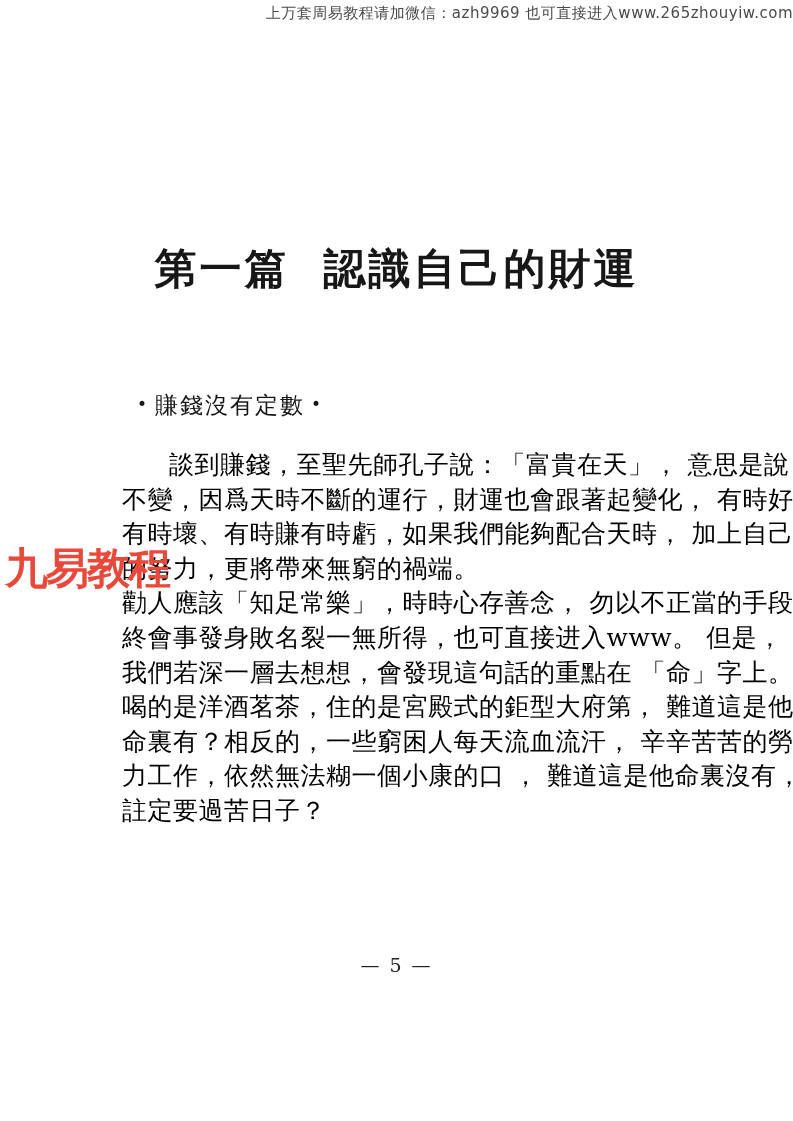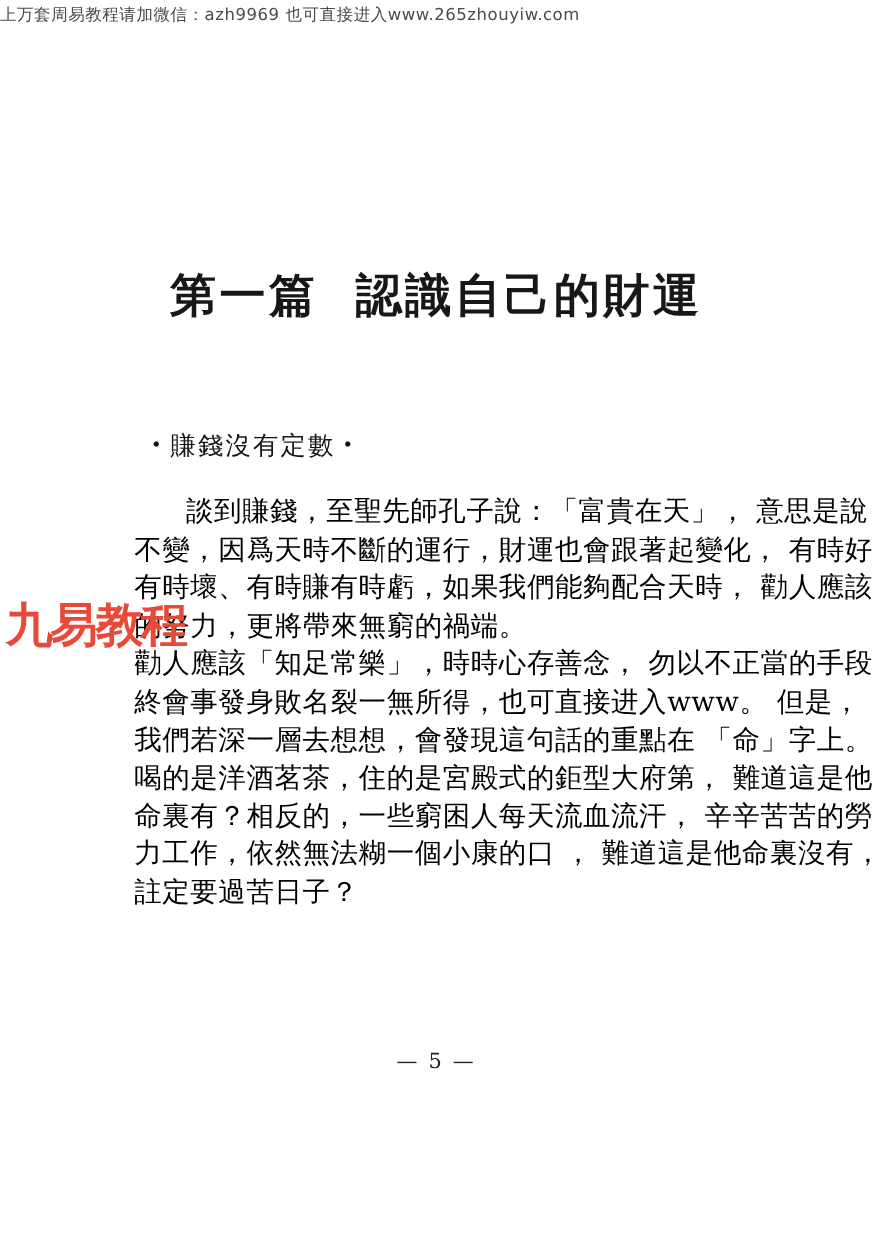--- a/index.html
+++ b/index.html
@@ -18,21 +18,21 @@
   .page {
     position: absolute;
     inset: 0;
     background: #ffffff;
   }
   .header-watermark {
     position: absolute;
     top: 4px;
     left: 0;
     width: 100%;
-    text-align: left;
+    text-align: right;
     font-family: "DejaVu Sans", sans-serif;
     font-size: 15px;
     letter-spacing: 0.5px;
     color: #4a4a4a;
   }
   .chapter-title {
     position: absolute;
     top: 241px;
     left: 0;
     width: 100%;
@@ -113,21 +113,21 @@
     <span class="title-prefix">第一篇</span><span>認識自己的財運</span>
   </div>
 
   <div class="section-heading">
     <span class="bullet">•</span><span>賺錢沒有定數</span><span class="bullet">•</span>
   </div>
 
   <div class="body-text">
     <div class="text-line indent">談到賺錢，至聖先師孔子說：「富貴在天」， 意思是說</div>
     <div class="text-line">不變，因爲天時不斷的運行，財運也會跟著起變化， 有時好</div>
-    <div class="text-line">有時壞、有時賺有時虧，如果我們能夠配合天時， 勸人應該</div>
+    <div class="text-line">有時壞、有時賺有時虧，如果我們能夠配合天時， 加上自己</div>
     <div class="text-line">的努力，更將帶來無窮的禍端。</div>
     <div class="text-line">勸人應該「知足常樂」，時時心存善念， 勿以不正當的手段</div>
     <div class="text-line">終會事發身敗名裂一無所得，也可直接进入www。 但是，</div>
     <div class="text-line">我們若深一層去想想，會發現這句話的重點在 「命」字上。</div>
     <div class="text-line">喝的是洋酒茗茶，住的是宮殿式的鉅型大府第， 難道這是他</div>
     <div class="text-line">命裏有？相反的，一些窮困人每天流血流汗， 辛辛苦苦的勞</div>
     <div class="text-line">力工作，依然無法糊一個小康的口 ， 難道這是他命裏沒有，</div>
     <div class="text-line">註定要過苦日子？</div>
   </div>
 

